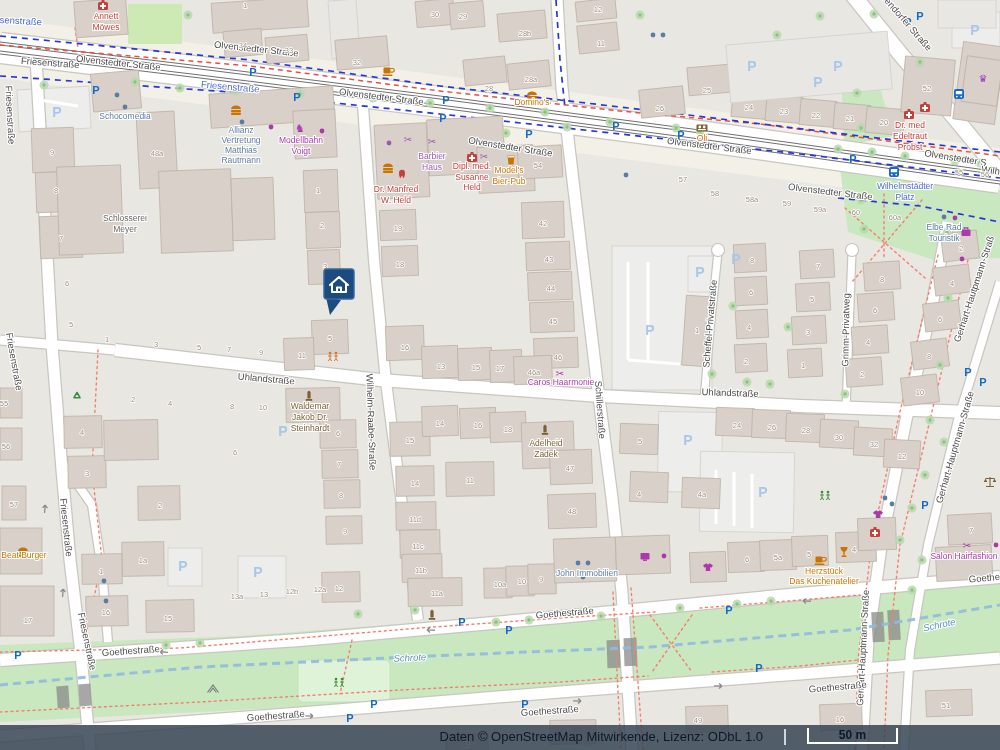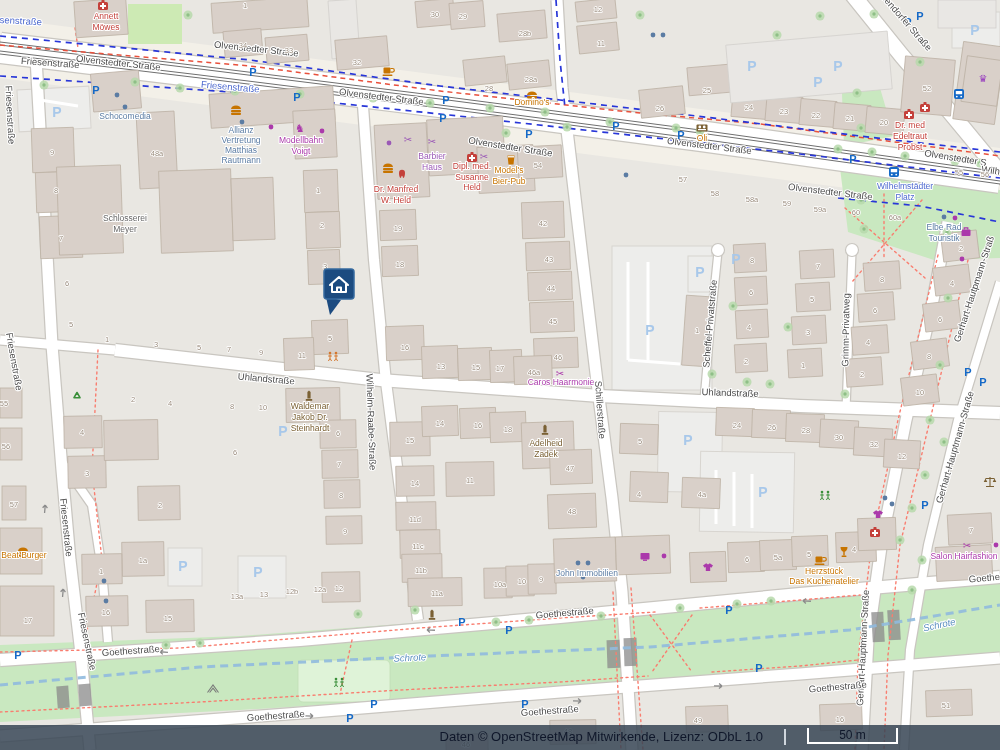--- a/index.html
+++ b/index.html
@@ -6,21 +6,21 @@
   .stage{position:relative;width:1000px;height:750px;overflow:hidden;font-family:"Liberation Sans",sans-serif;}
   #map{position:absolute;left:0;top:0;cursor:grab;}
   #attribution-bar{
     position:absolute;left:0;bottom:0;width:1000px;height:25px;
     background:rgba(54,68,84,0.85);color:#0f172a;font-size:13px;
   }
   .attr-text{position:absolute;right:237px;top:4px;white-space:nowrap;}
   .attr-divider{position:absolute;right:214px;top:4px;width:2px;height:16px;background:#cfd6dd;}
   .scalebar{position:absolute;right:102px;top:3px;width:91px;height:16px;
     border-left:2px solid #fff;border-right:2px solid #fff;border-bottom:2px solid #fff;
-    box-sizing:border-box;text-align:center;font-size:12px;line-height:14px;}
+    box-sizing:border-box;text-align:center;font-size:12px;line-height:14px;font-weight:bold;}
   text{font-family:"Liberation Sans",sans-serif;}
 </style>
 </head>
 <body>
 
 <div class="stage">
   <svg id="map" width="1000" height="750" viewBox="0 0 1000 750">
       <rect x="0" y="0" width="1000" height="750" fill="#e9e7e2"></rect>
       <polygon points="0,18 1000,148 1000,208 0,78" fill="#f3f0e8"></polygon>
       <g>

